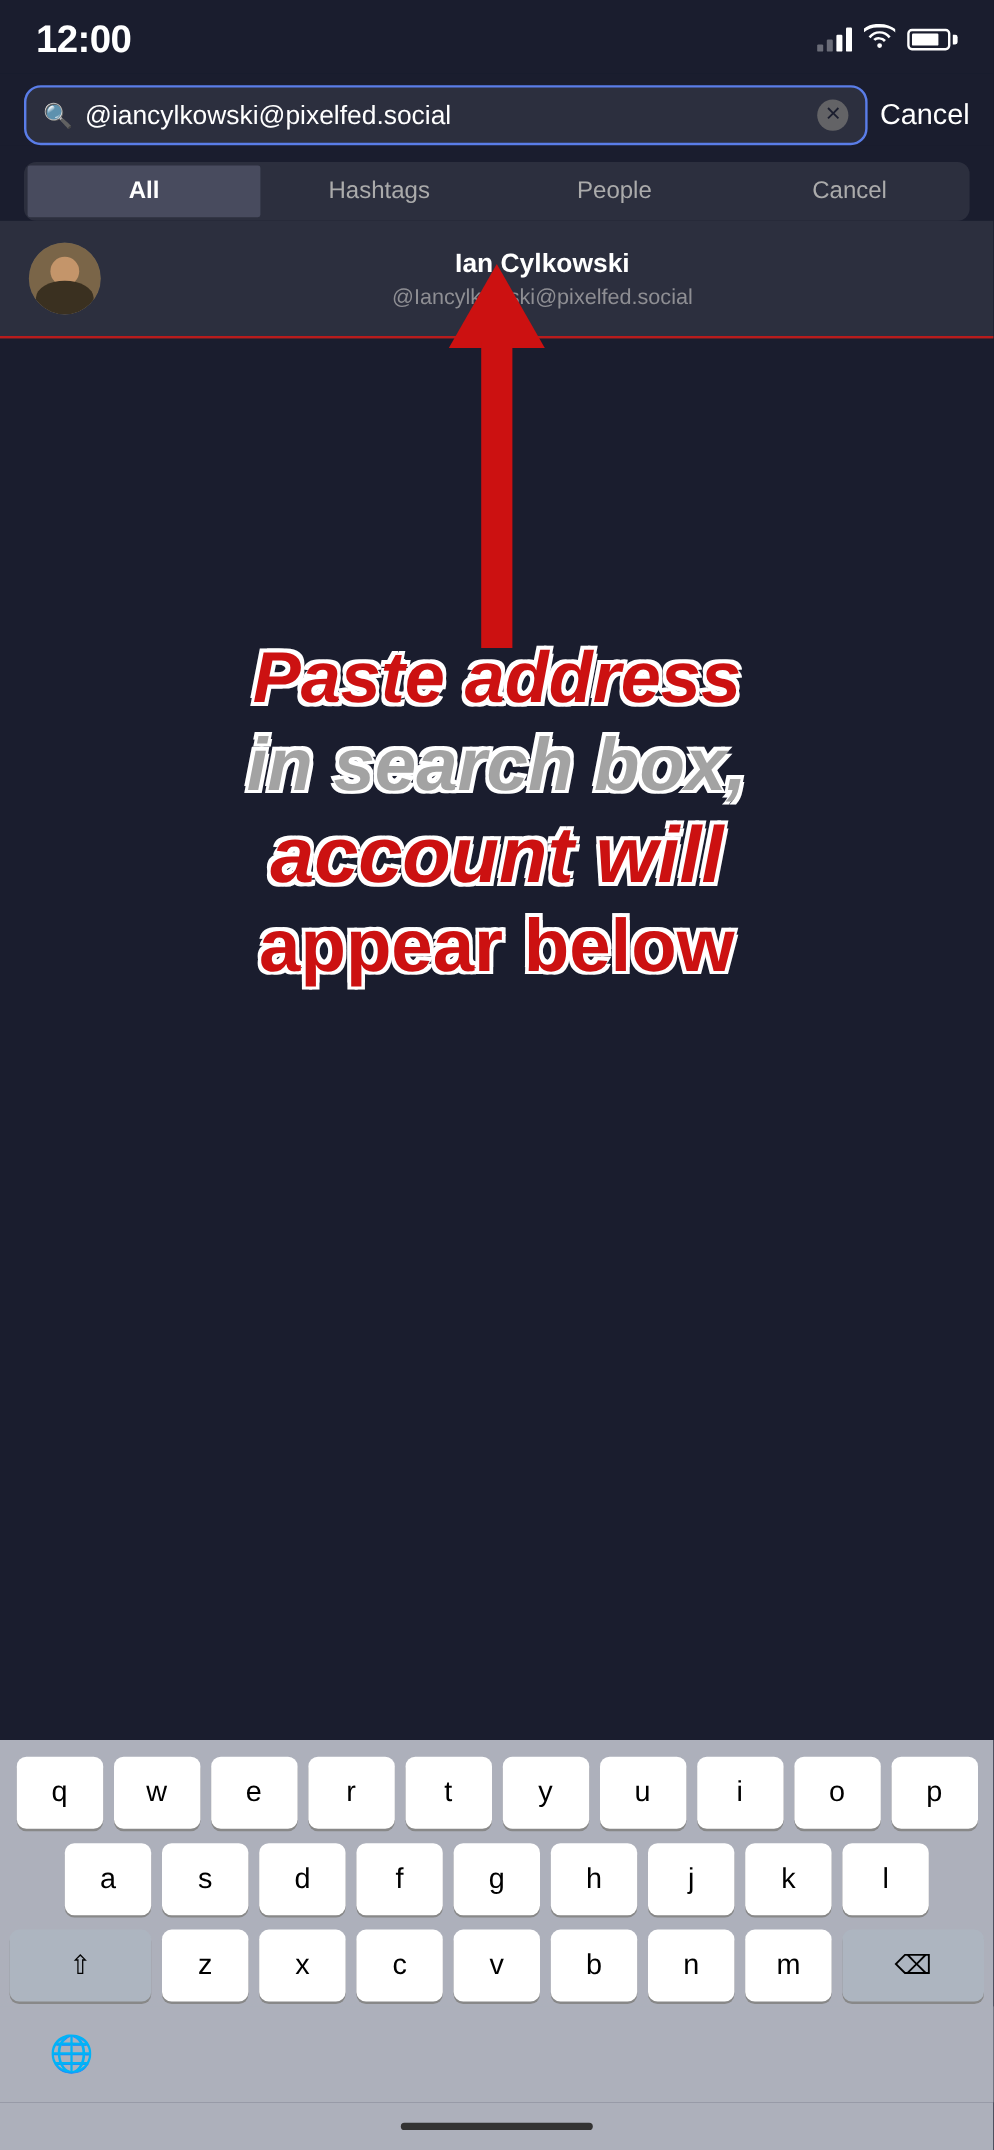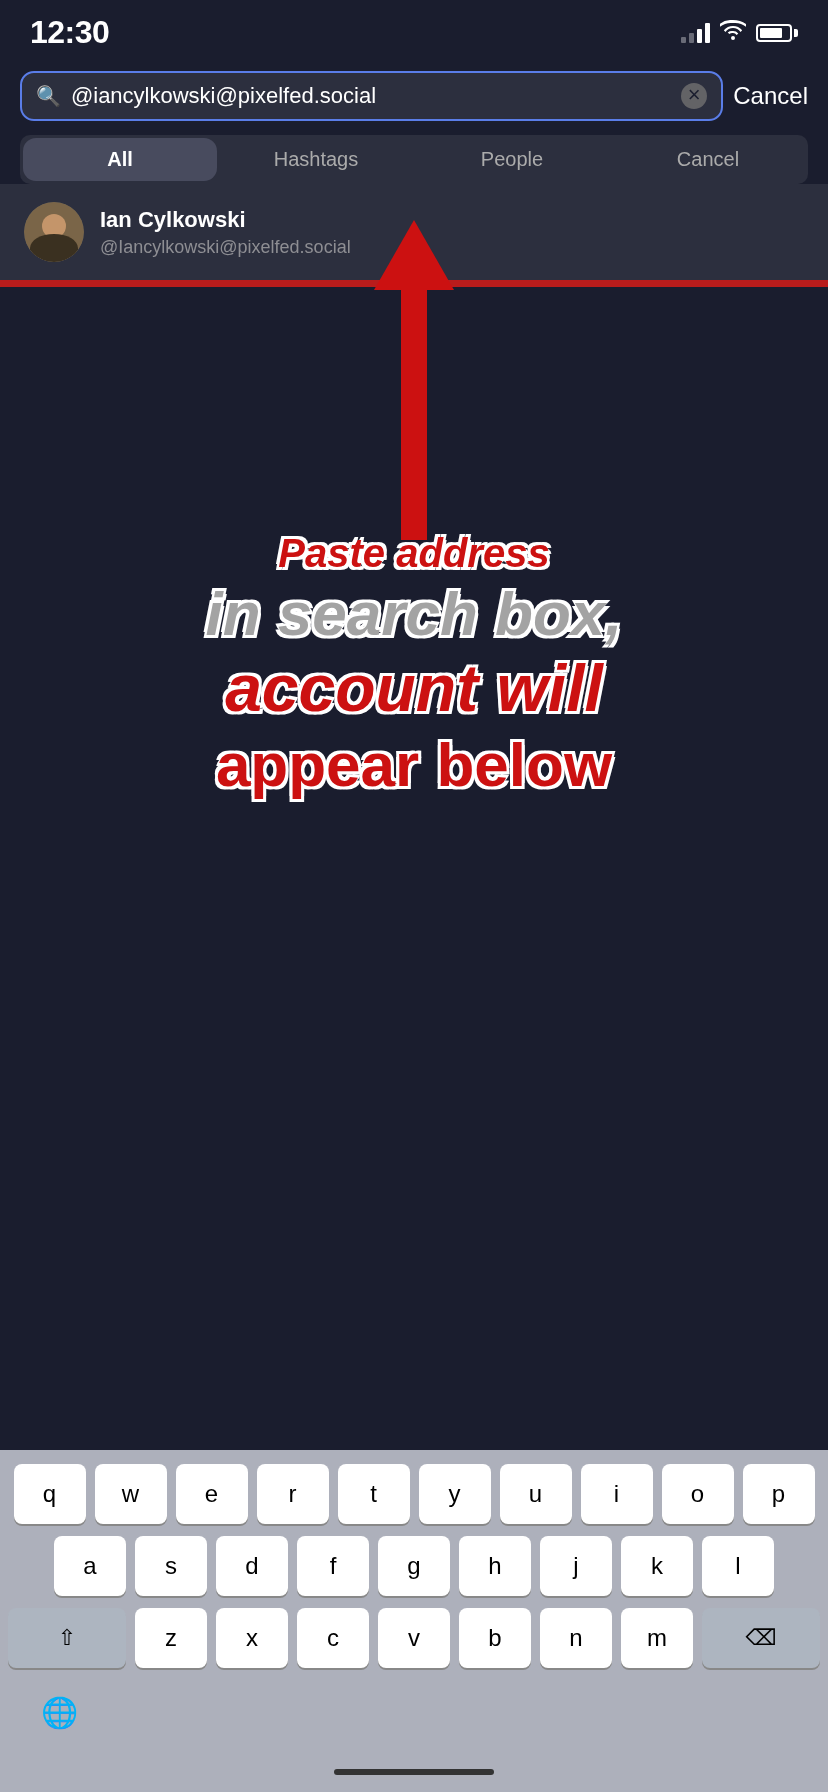--- a/index.html
+++ b/index.html
@@ -147,35 +147,36 @@
       background: #2c2f3e;
       padding: 3px;
       gap: 2px;
     }
     .filter-tab {
       flex: 1;
       text-align: center;
       padding: 10px 0;
       font-size: 20px;
       color: #ababab;
-      border-radius: 13px;
+      border-radius: 2px;
       cursor: pointer;
       font-weight: 500;
     }
     .filter-tab.active {
       background: #484b5e;
       color: #ffffff;
       font-weight: 600;
     }
 
     
     .search-results {
       background: #2c2f3e;
       margin: 0;
-      border-bottom: 7px solid #b91c1c;
+      border-bottom: 2px solid #b91c1c;
+      text-align: center;
     }
     .result-item {
       display: flex;
       align-items: center;
       gap: 16px;
       padding: 18px 24px;
       cursor: pointer;
     }
     .result-avatar {
       width: 60px;
@@ -315,21 +316,21 @@
       justify-content: space-between;
       gap: 9px;
       margin-bottom: 12px;
       align-items: center;
     }
   </style>
 </head>
 <body>
 
 <div class="status-bar">
-  <span class="status-time">12:30</span>
+  <span class="status-time">12:00</span>
   <div class="status-icons">
     <div class="signal-bars">
       <div class="signal-bar dim" style="height:6px;"></div>
       <div class="signal-bar dim" style="height:10px;"></div>
       <div class="signal-bar" style="height:14px;"></div>
       <div class="signal-bar" style="height:20px;"></div>
     </div>
     <span class="wifi-icon">
       <svg width="26" height="20" viewBox="0 0 26 20" fill="white">
         <path d="M13 16a2 2 0 1 1 0 4 2 2 0 0 1 0-4zm0-5a7 7 0 0 1 5.29 2.41l-1.64 1.64A4.8 4.8 0 0 0 13 13a4.8 4.8 0 0 0-3.65 1.05l-1.64-1.64A7 7 0 0 1 13 11zm0-5a12 12 0 0 1 9.19 4.32l-1.64 1.64A9.78 9.78 0 0 0 13 8a9.78 9.78 0 0 0-7.55 3.96L3.81 10.32A12 12 0 0 1 13 6zm0-6C19.63 0 25.6 2.8 29.75 7.3l-1.64 1.64A17.56 17.56 0 0 0 13 3a17.56 17.56 0 0 0-15.11 5.94L-3.75 7.3A20 20 0 0 1 13 0z"></path>
@@ -375,21 +376,21 @@
 </div>
 
 <div style="position:absolute; top:220px; left:0; right:0; height:600px; pointer-events:none;">
 
   <div style="position:absolute; top:0; left:50%; transform:translateX(-50%); width:80px; height:320px;">
     <div style="position:absolute; top:0; left:50%; transform:translateX(-50%); width:0; height:0; border-left:40px solid transparent; border-right:40px solid transparent; border-bottom:70px solid #cc1111;"></div>
     <div style="position:absolute; top:65px; left:50%; transform:translateX(-50%); width:26px; bottom:0; background:#cc1111;"></div>
   </div>
 
   <div style="position:absolute; top:310px; left:0; right:0; text-align:center; padding: 0 40px;">
-    <p style="font-size:40px; font-weight:900; color:#cc1111; line-height:1.18; font-style:italic; font-family:'Arial Black','Arial Bold',Arial,sans-serif; text-shadow:-3px -3px 0 #fff, 3px -3px 0 #fff, -3px 3px 0 #fff, 3px 3px 0 #fff;">Paste address</p>
+    <p style="font-size:60px; font-weight:900; color:#cc1111; line-height:1.18; font-style:italic; font-family:'Arial Black','Arial Bold',Arial,sans-serif; text-shadow:-3px -3px 0 #fff, 3px -3px 0 #fff, -3px 3px 0 #fff, 3px 3px 0 #fff;">Paste address</p>
     <p style="font-size:62px; font-weight:900; color:#a3a3a3; line-height:1.18; font-style:italic; font-family:Liberation Sans, sans-serif; text-shadow:-3px -3px 0 #fff, 3px -3px 0 #fff, -3px 3px 0 #fff, 3px 3px 0 #fff;">in search box,</p>
     <p style="font-size:66px; font-weight:900; color:#cc1111; line-height:1.18; font-style:italic; font-family:'Arial Black','Arial Bold',Arial,sans-serif; text-shadow:-3px -3px 0 #fff, 3px -3px 0 #fff, -3px 3px 0 #fff, 3px 3px 0 #fff;">account will</p>
     <p style="font-size:62px; font-weight:900; color:#cc1111; line-height:1.18; font-family:'Arial Black','Arial Bold',Arial,sans-serif; text-shadow:-3px -3px 0 #fff, 3px -3px 0 #fff, -3px 3px 0 #fff, 3px 3px 0 #fff;">appear below</p>
   </div>
 </div>
 
 <div class="keyboard" style="position:absolute; bottom:40px; left:0; right:0;">
 
   <div class="keyboard-row">
     <div class="key">q</div>

